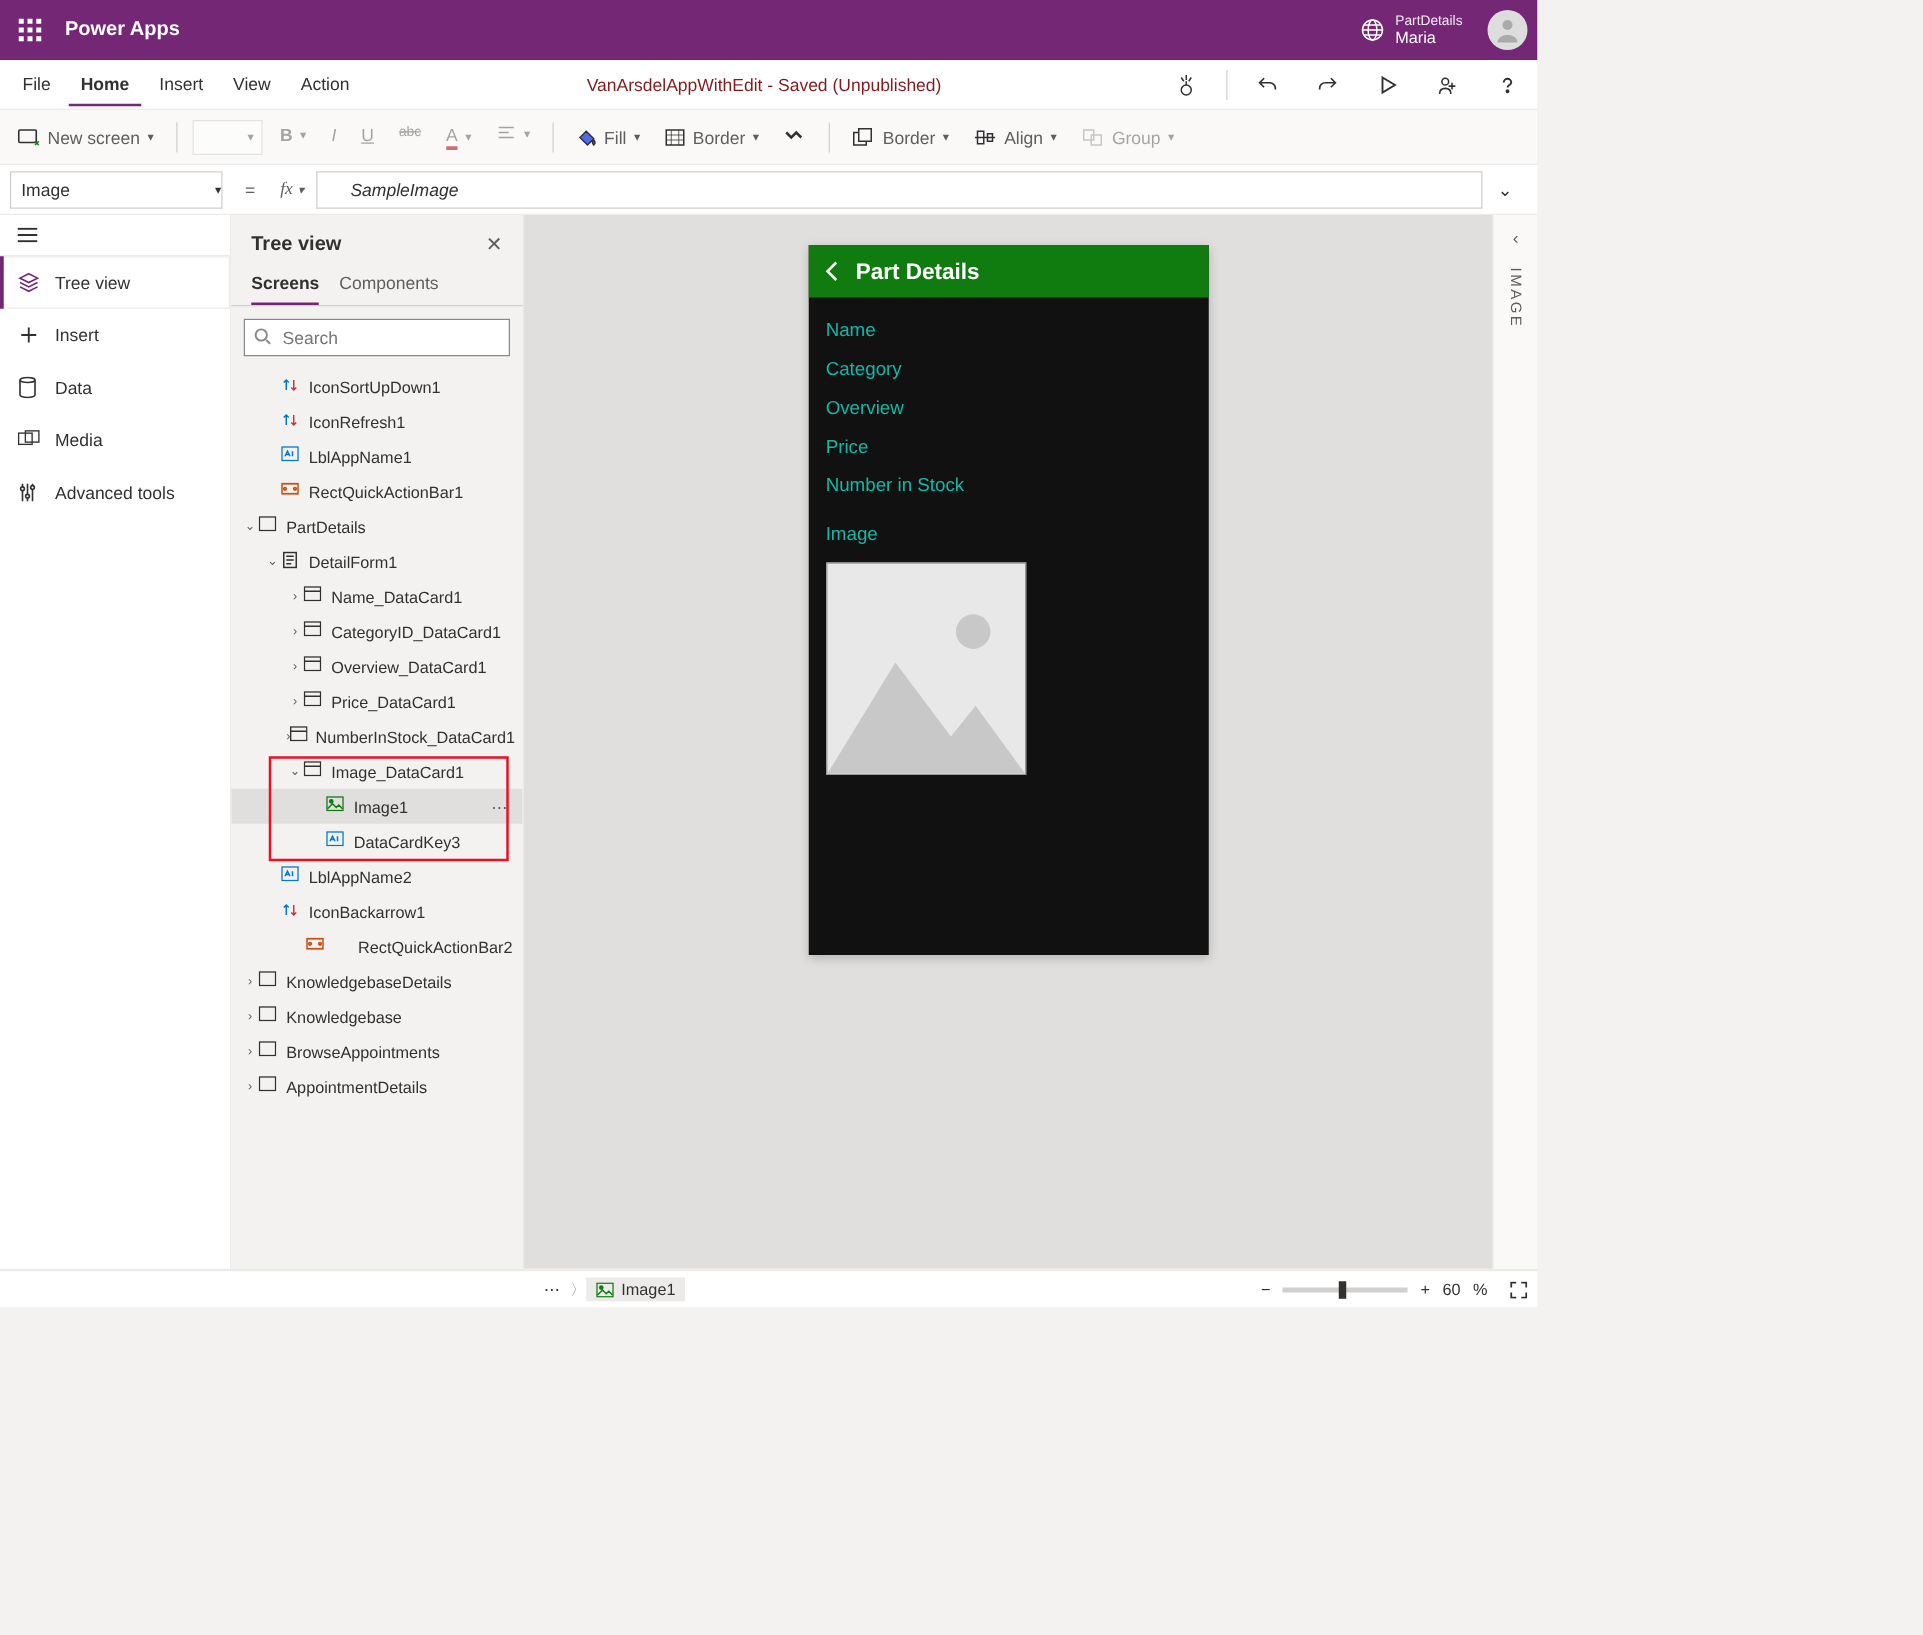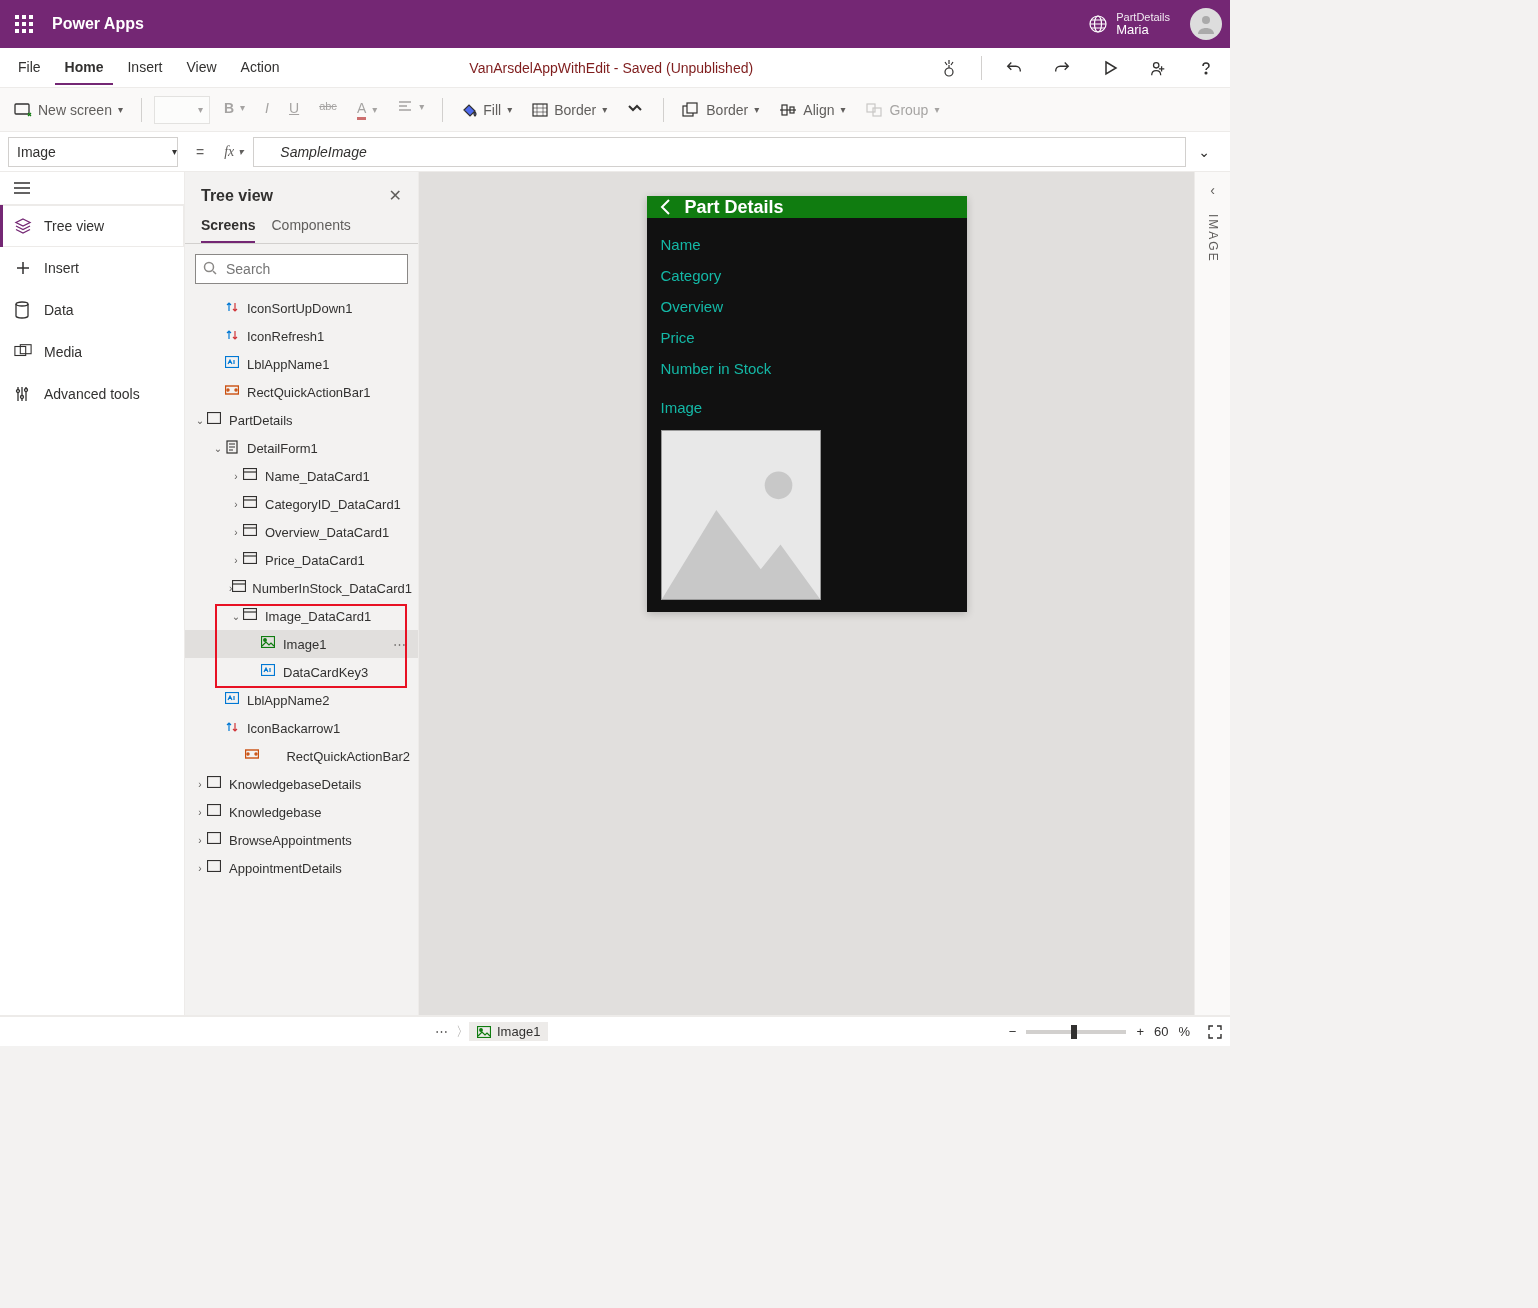--- a/index.html
+++ b/index.html
@@ -69,21 +69,21 @@
   .node { display: flex; align-items: center; height: 28px; padding-right: 8px; cursor: pointer; font-size: 13px; white-space: nowrap; }
   .node.sel { background: #e1dfdd; }
   .node .arrow { width: 14px; display: inline-block; font-size: 10px; color: #605e5c; text-align: center; }
   .node .nicon { width: 16px; height: 16px; margin-right: 6px; display: inline-flex; }
   .node .more { margin-left: auto; color: #605e5c; padding: 0 4px; }
   .highlight-box { position: absolute; border: 2px solid #e81123; pointer-events: none; }
 
   
   .canvas-area { flex: 1; background: #e1dfdd; position: relative; overflow: hidden; display:flex; flex-direction:column;}
   .canvas-inner { flex:1; display:flex; align-items:flex-start; justify-content:center; padding: 24px; overflow:auto;}
-  .phone { width: 320px; height: 416px; background: #111; display: flex; flex-direction: column; box-shadow: 0 2px 8px rgba(0,0,0,.2); }
+  .phone { width: 320px; height: 568px; background: #111; display: flex; flex-direction: column; box-shadow: 0 2px 8px rgba(0,0,0,.2); }
   .phone .header { height: 42px; background: #107c10; color: #fff; display: flex; align-items: center; padding: 0 12px; gap: 12px; font-size: 18px; font-weight: 600; }
   .phone .body { flex: 1; padding: 12px 14px; color: #9fd24a; }
   .phone .field-label { font-size: 15px; margin: 6px 0 14px; color: #14b8a6; }
   .phone .img-placeholder { width: 160px; height: 170px; background: #e8e8e8; border: 1px solid #999; margin-top: 4px; position: relative; overflow: hidden; }
   .mountain { position: absolute; bottom: 0; left: 0; right: 0; }
 
   
   .rightpanel { width: 36px; background: #faf9f8; border-left: 1px solid #edebe9; display: flex; flex-direction: column; align-items: center; padding-top: 10px; gap: 16px; }
   .rightpanel .vtext { writing-mode: vertical-rl; font-size: 12px; letter-spacing: 2px; color: #605e5c; }
 

